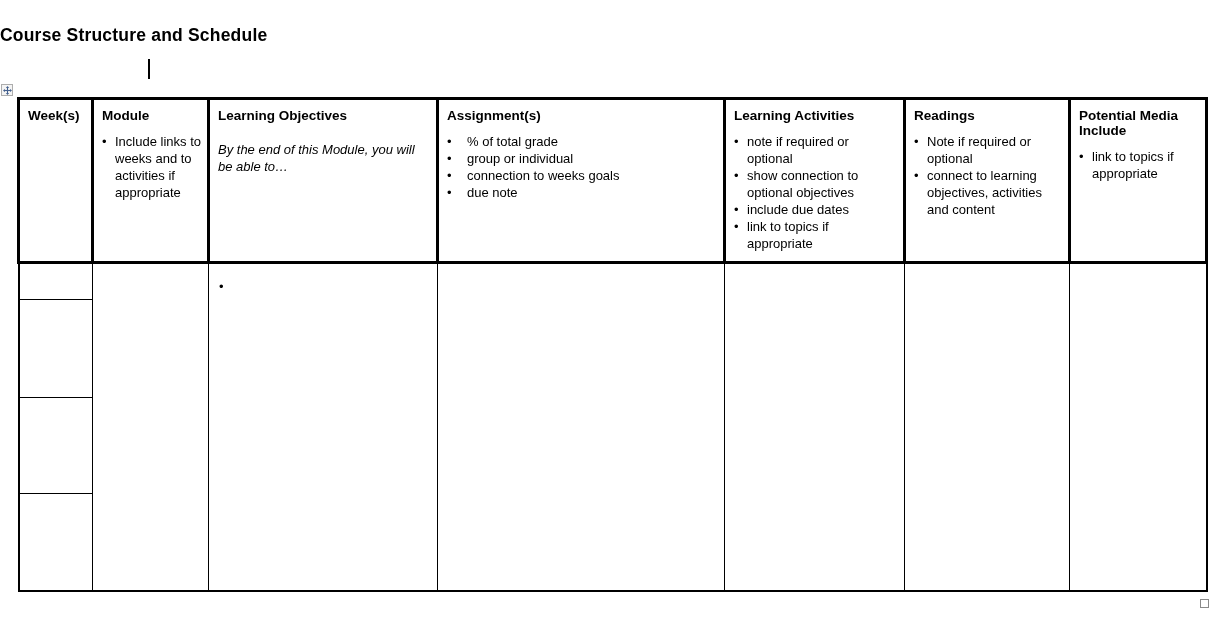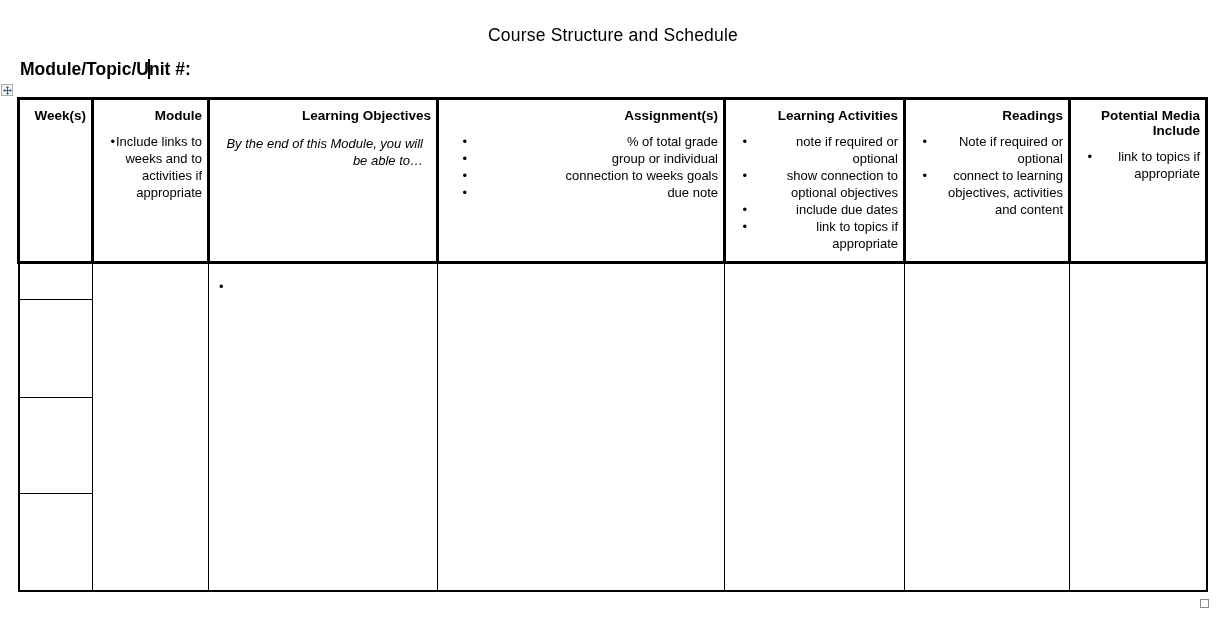--- a/index.html
+++ b/index.html
@@ -11,23 +11,23 @@
     overflow: hidden;
     font-family: "Liberation Sans", sans-serif;
     color: #000000;
   }
   .page { position: relative; width: 1226px; height: 643px; }
 
   .doc-title {
     position: absolute;
     top: 25px; left: 0;
     width: 100%;
-    text-align: center;
+    text-align: left;
     font-size: 17.5px;
-    font-weight: normal;
+    font-weight: bold;
     letter-spacing: 0.2px;
   }
   .module-heading {
     position: absolute;
     top: 59px; left: 20px;
     font-size: 17.5px;
     font-weight: bold;
   }
   .text-caret {
     position: absolute;
@@ -59,60 +59,59 @@
     position: absolute;
     top: 97px; left: 17px;
     width: 1188px;
     border-collapse: collapse;
     table-layout: fixed;
     border: 2px solid #000000;
   }
   table.course th {
     border: 3px solid #000000;
     vertical-align: top;
-    text-align: right;
+    text-align: left;
     padding: 8px 5px 0 8px;
     font-size: 13.5px;
     font-weight: bold;
     height: 164px;
     box-sizing: border-box;
   }
   table.course td {
     border: 1px solid #000000;
     vertical-align: top;
     padding: 0;
     box-sizing: border-box;
   }
 
   .blist { margin-top: 10px; font-weight: normal; }
   .bi { display: flex; align-items: flex-start; font-size: 13px; line-height: 17px; }
   .bi .bg { flex: 0 0 13px; }
   .blist.wide .bi .bg { flex: 0 0 20px; }
   .bi .bt { flex: 1 1 auto; }
 
   .obj-note {
-    margin-top: 12px;
+    margin-top: 18px;
     font-weight: normal;
     font-style: italic;
     font-size: 13px;
     line-height: 17px;
     padding-right: 8px;
   }
 
   .body-obj-cell { padding: 13px 8px 0 10px !important; }
   .body-obj-cell .bg { font-size: 13px; line-height: 17px; }
 </style>
 </head>
 <body>
 
 <div class="page">
 
   <div class="doc-title">Course Structure and Schedule</div>
 
-  <div class="module-heading">Module/Topic/Unit #:</div>
   <div class="text-caret"></div>
 
   <div class="move-handle">
     <span>
       <svg width="9" height="9" viewBox="0 0 10 10">
         <g fill="#44608e">
           <rect x="4.4" y="1.6" width="1.2" height="6.8"></rect>
           <rect x="1.6" y="4.4" width="6.8" height="1.2"></rect>
           <polygon points="5,0 3.2,2.2 6.8,2.2"></polygon>
           <polygon points="5,10 3.2,7.8 6.8,7.8"></polygon>

